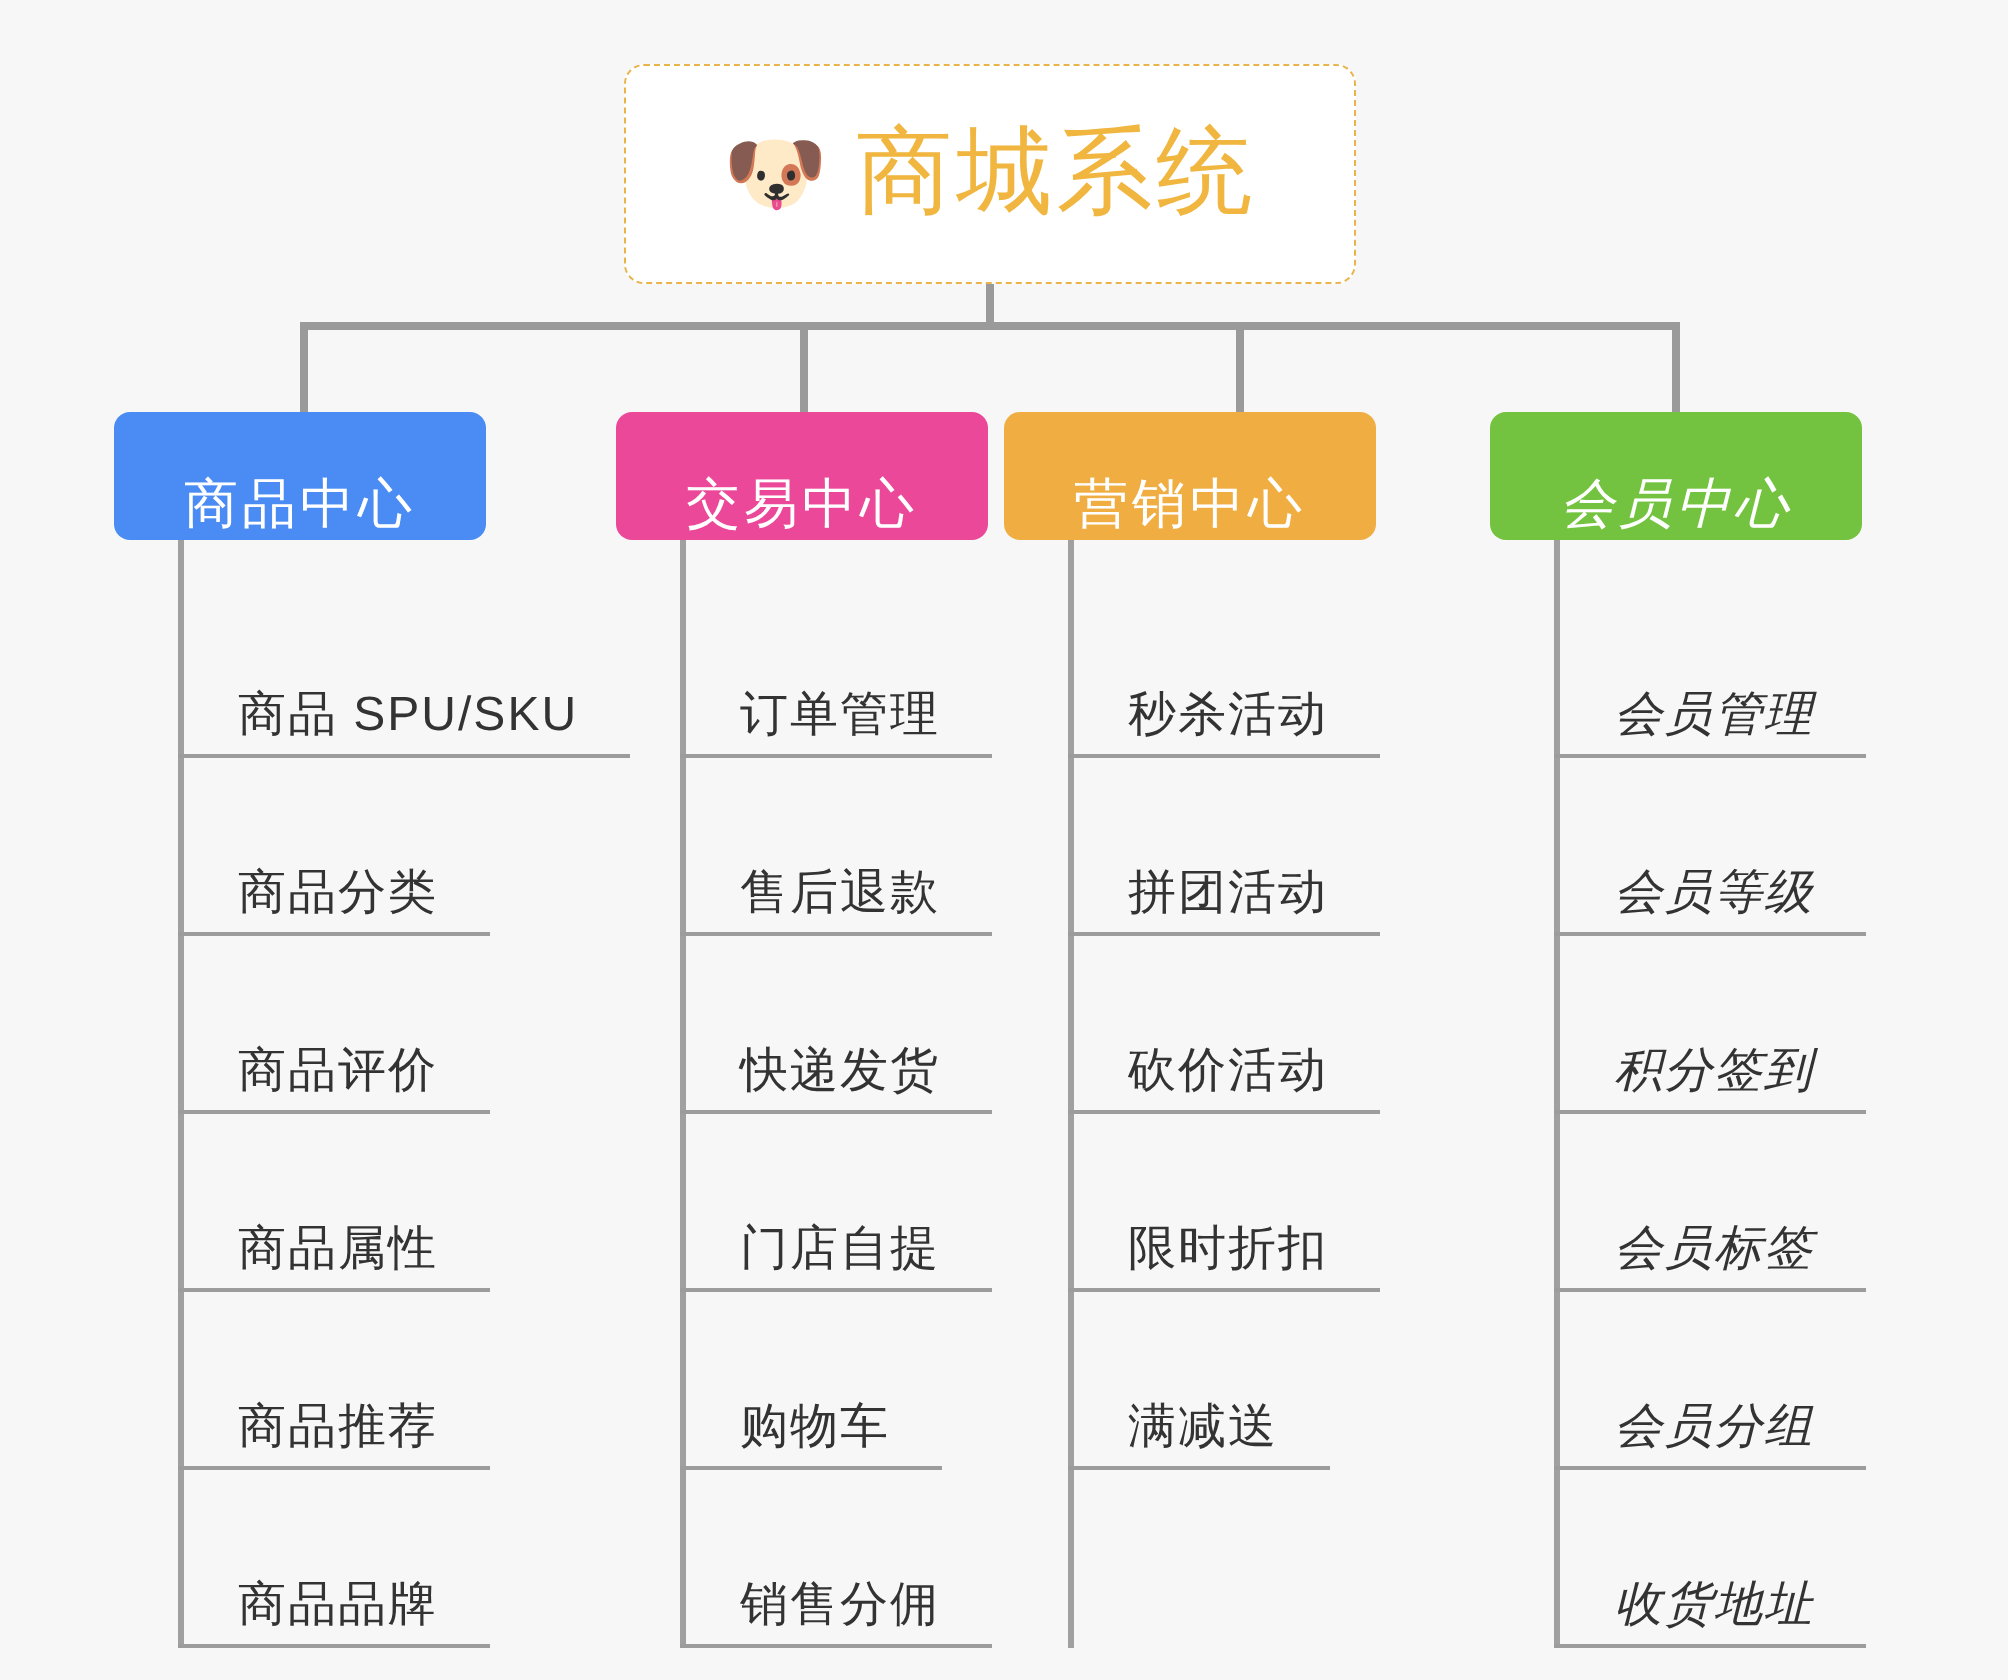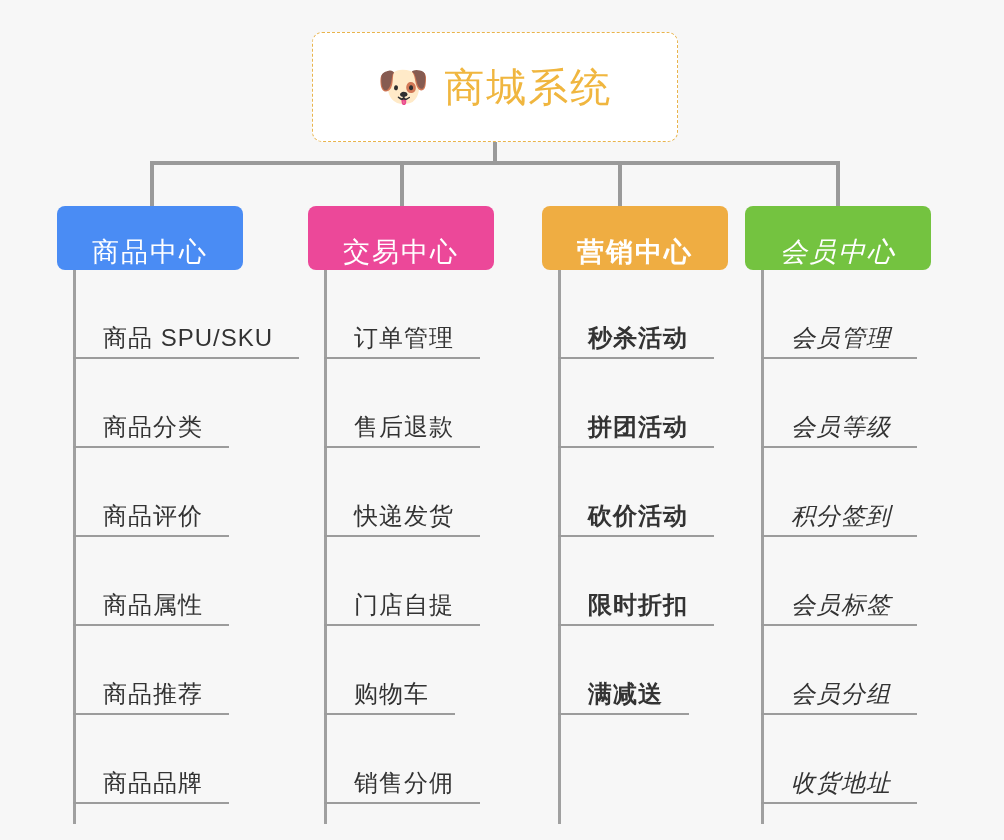--- a/index.html
+++ b/index.html
@@ -34,21 +34,21 @@
     display: flex;
     align-items: center;
     justify-content: center;
     gap: 14px;
   }
   .root-emoji {
     font-size: 42px;
     line-height: 1;
   }
   .root-title {
-    font-size: 40px;
+    font-size: 48px;
     color: #f0b63f;
     letter-spacing: 2px;
     line-height: 1;
     white-space: nowrap;
     text-align: center;
   }
 
   
   .connector-stem {
     position: absolute;
@@ -88,21 +88,22 @@
     justify-content: center;
     color: #ffffff;
     font-size: 27px;
     letter-spacing: 2px;
     box-sizing: border-box;
   }
 
   
   .leaf-stack {
     position: relative;
-    margin-left: 16px;
+    margin-left: 32px;
+    padding-top: 20px;
   }
   .trunk {
     position: absolute;
     left: 0;
     top: 0;
     width: 3px;
     background: #a0a0a0;
   }
 
   .leaf {
@@ -190,21 +191,21 @@
         </div>
       <div class="leaf">
           <span class="leaf-inner"><span class="leaf-label">购物车</span></span>
         </div>
       <div class="leaf">
           <span class="leaf-inner"><span class="leaf-label">销售分佣</span></span>
         </div>
     </div>
   </div>
 
-  <div class="column" style="left:542px;font-weight:bold;">
+  <div class="column" style="left:502px;">
     <div class="col-header" style="background: rgb(239, 173, 66);">
       <span>营销中心</span>
     </div>
     <div class="leaf-stack">
       <div class="trunk" style="height: 554px;"></div>
       <div class="leaf">
           <span class="leaf-inner"><span class="leaf-label">秒杀活动</span></span>
         </div>
       <div class="leaf">
           <span class="leaf-inner"><span class="leaf-label">拼团活动</span></span>

